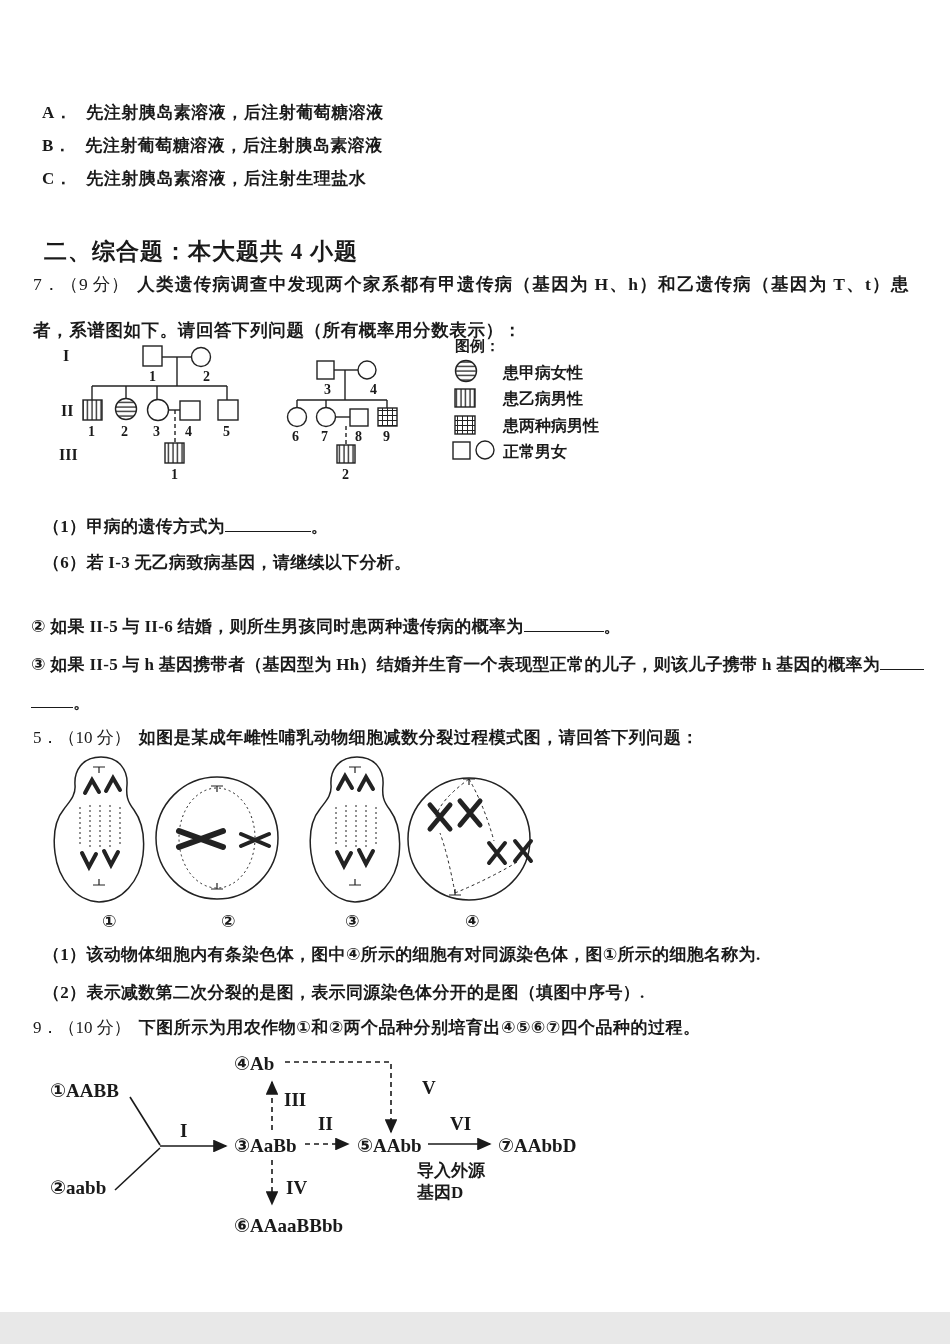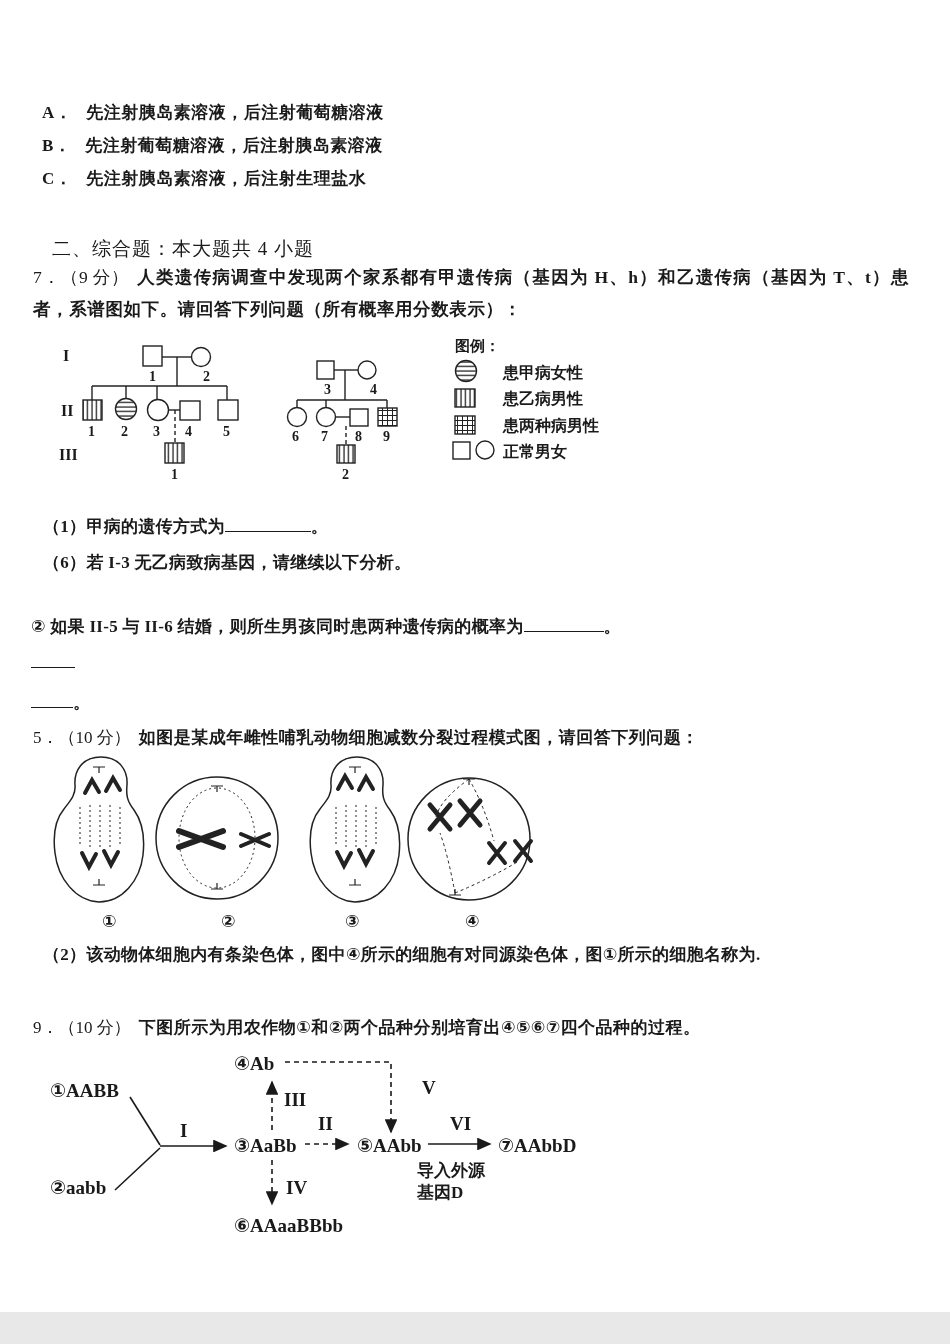--- a/index.html
+++ b/index.html
@@ -4,25 +4,25 @@
 <style>
   html,body{margin:0;padding:0;background:#e8e8e8;}
   .page{
     position:relative;width:950px;height:1312px;background:#ffffff;
     font-family:"Liberation Serif","DejaVu Serif","DejaVu Sans",serif;
     color:#1a1a1a;overflow:hidden;margin:0 auto;
   }
   .abs{position:absolute;white-space:nowrap;}
   .opt{left:42px;font-size:17px;font-weight:700;letter-spacing:.5px;}
   .opt .lab{margin-right:14px;}
-  .sect{left:52px;font-size:19px;font-weight:400;letter-spacing:1px;}
+  .sect{left:44px;font-size:23px;font-weight:700;letter-spacing:1px;}
   .qline{left:33px;font-size:17px;font-weight:700;letter-spacing:.5px;}
   .qline .pre, .para .pre{font-weight:400;letter-spacing:0;margin-right:8px;}
   .para{position:absolute;left:33px;width:876px;font-size:17.5px;font-weight:700;
-        line-height:32px;text-align:justify;letter-spacing:.6px;white-space:normal;}
+        line-height:46px;text-align:justify;letter-spacing:.6px;white-space:normal;}
   .sub{font-size:17px;font-weight:700;letter-spacing:.3px;}
   .blank{display:inline-block;border-bottom:1.8px solid #1a1a1a;height:14px;
          vertical-align:baseline;}
   svg .st{font-family:"Liberation Serif","DejaVu Serif","DejaVu Sans",serif;
           font-weight:700;fill:#1a1a1a;}
 </style>
 </head>
 <body>
 
 <div class="page">
@@ -148,21 +148,21 @@
   <div class="abs sub" style="top:515px;left:43px">
     <span>（1）甲病的遗传方式为</span><span class="blank" style="width:86px"></span><span>。</span>
   </div>
   <div class="abs sub" style="top:551px;left:43px">
     <span>（6）若 I-3 无乙病致病基因，请继续以下分析。</span>
   </div>
   <div class="abs sub" style="top:615px;left:31px">
     <span>② 如果 II-5 与 II-6 结婚，则所生男孩同时患两种遗传病的概率为</span><span class="blank" style="width:80px"></span><span>。</span>
   </div>
   <div class="abs sub" style="top:653px;left:31px">
-    <span class="blank" style="width:44px"></span>
+    <span>③ 如果 II-5 与 h 基因携带者（基因型为 Hh）结婚并生育一个表现型正常的儿子，则该儿子携带 h 基因的概率为</span><span class="blank" style="width:44px"></span>
   </div>
   <div class="abs sub" style="top:691px;left:31px">
     <span class="blank" style="width:42px"></span><span>。</span>
   </div>
 
   <div class="abs qline" style="top:726px">
     <span class="pre">5．（10 分）</span><span>如图是某成年雌性哺乳动物细胞减数分裂过程模式图，请回答下列问题：</span>
   </div>
 
   <svg class="abs" style="top:755px;left:42px" width="515" height="180" viewBox="0 0 515 180">
@@ -246,21 +246,24 @@
       </g>
     </g>
 
     <text class="st" x="60" y="172" font-size="17">①</text>
     <text class="st" x="179" y="172" font-size="17">②</text>
     <text class="st" x="303" y="172" font-size="17">③</text>
     <text class="st" x="423" y="172" font-size="17">④</text>
   </svg>
 
   <div class="abs sub" style="top:943px;left:43px">
-    <span>（2）该动物体细胞内有条染色体，图中④所示的细胞有对同源染色体，图①所示的细胞名称为.</span>
+    <span>（1）该动物体细胞内有条染色体，图中④所示的细胞有对同源染色体，图①所示的细胞名称为.</span>
+  </div>
+  <div class="abs sub" style="top:981px;left:43px">
+    <span>（2）表示减数第二次分裂的是图，表示同源染色体分开的是图（填图中序号）.</span>
   </div>
 
   <div class="abs qline" style="top:1016px">
     <span class="pre">9．（10 分）</span><span>下图所示为用农作物①和②两个品种分别培育出④⑤⑥⑦四个品种的过程。</span>
   </div>
 
   <svg class="abs" style="top:1042px;left:40px" width="560" height="200" viewBox="0 0 560 200">
     <defs>
       <marker id="ah" markerWidth="9" markerHeight="8" refX="8" refY="4" orient="auto">
         <path d="M0 0 L9 4 L0 8 Z" fill="#1a1a1a"></path>

